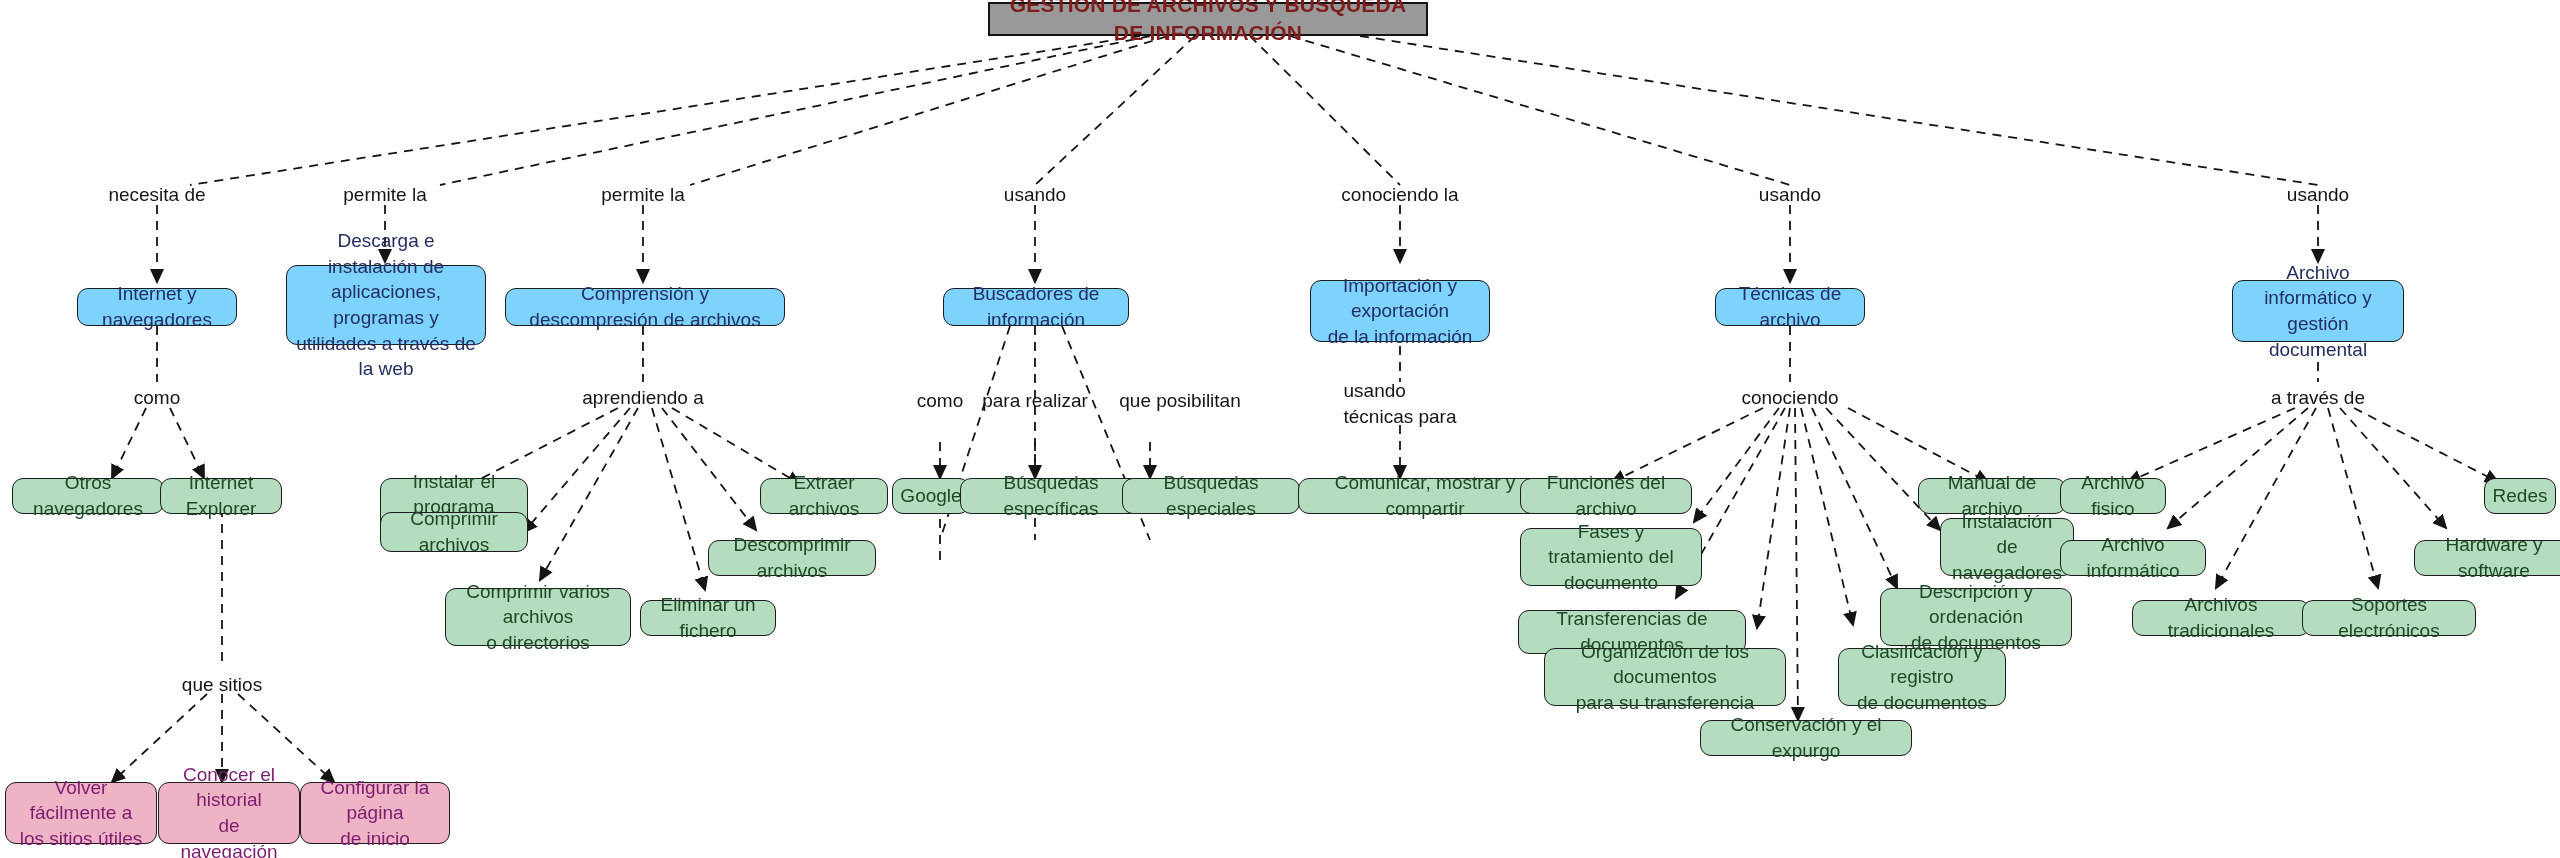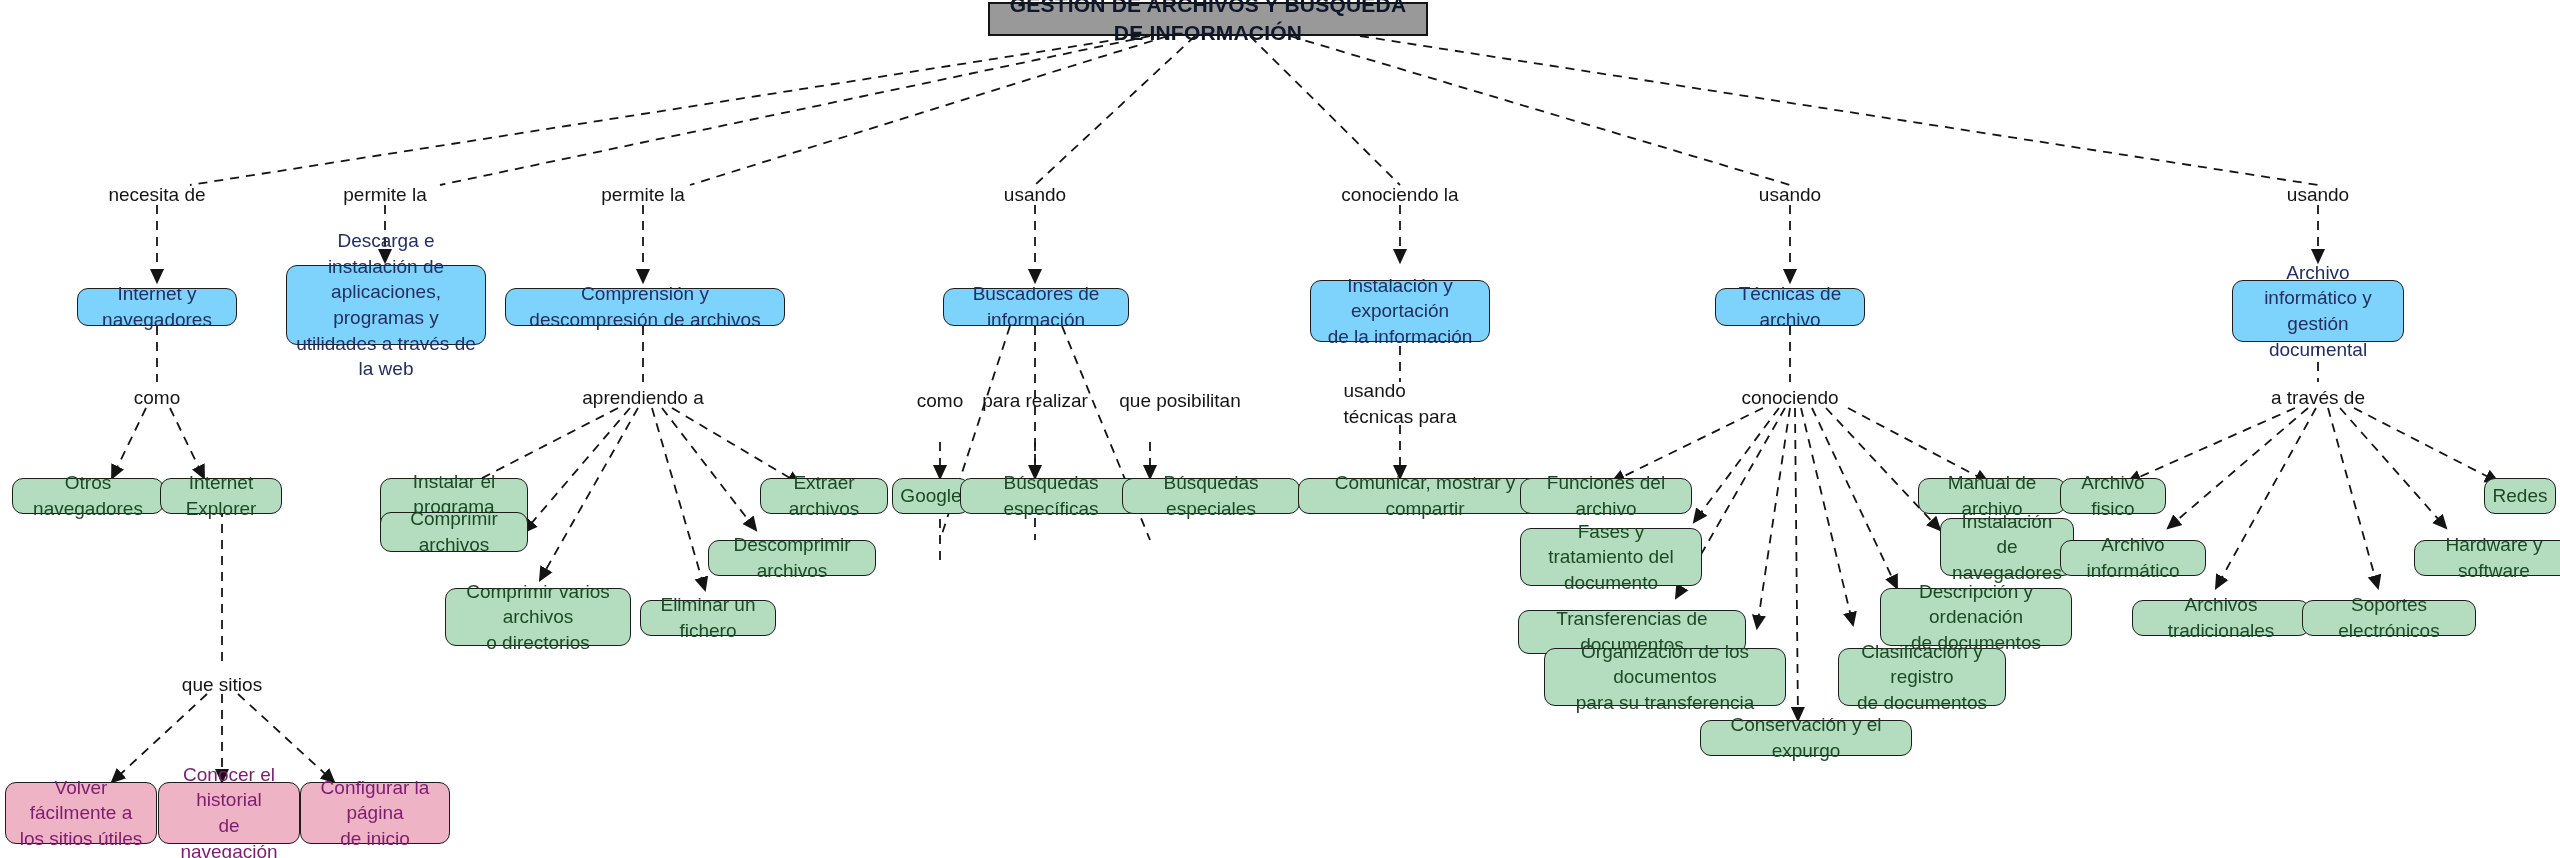--- a/index.html
+++ b/index.html
@@ -20,21 +20,21 @@
     border:1.6px solid #1d1d1d;
     border-radius:11px;
     line-height:1.35;
     white-space:pre-line;
     padding:3px 9px;
   }
   .root{
     background:#999999;
     border:2px solid #141414;
     border-radius:0;
-    color:#0f172a;
+    color:#7f1d1d;
     font-weight:bold;
     font-size:21px;
     letter-spacing:.2px;
     padding:4px 12px;
   }
   .blue{background:#7dd3fc;color:#232f60;font-size:19px;}
   .green{background:#b4ddc0;color:#1c4a24;font-size:19px;}
   .pink{background:#eeb3c4;color:#7c1d70;font-size:19px;}
 
   .elabel{
@@ -137,21 +137,21 @@
   <div class="node blue" style="left:77px;top:288px;width:160px;height:38px;">Internet y navegadores</div>
 
   <div class="node blue" style="left:286px;top:265px;width:200px;height:80px;">Descarga e instalación de
 aplicaciones, programas y
 utilidades a través de la web</div>
 
   <div class="node blue" style="left:505px;top:288px;width:280px;height:38px;">Comprensión y descompresión de archivos</div>
 
   <div class="node blue" style="left:943px;top:288px;width:186px;height:38px;">Buscadores de información</div>
 
-  <div class="node blue" style="left:1310px;top:280px;width:180px;height:62px;">Instalación y exportación
+  <div class="node blue" style="left:1310px;top:280px;width:180px;height:62px;">Importación y exportación
 de la información</div>
 
   <div class="node blue" style="left:1715px;top:288px;width:150px;height:38px;">Técnicas de archivo</div>
 
   <div class="node blue" style="left:2232px;top:280px;width:172px;height:62px;">Archivo informático y
 gestión documental</div>
 
   <div class="elabel" style="left:157px;top:385px;">como</div>
 
   <div class="node green" style="left:12px;top:478px;width:152px;height:36px;">Otros navegadores</div>

